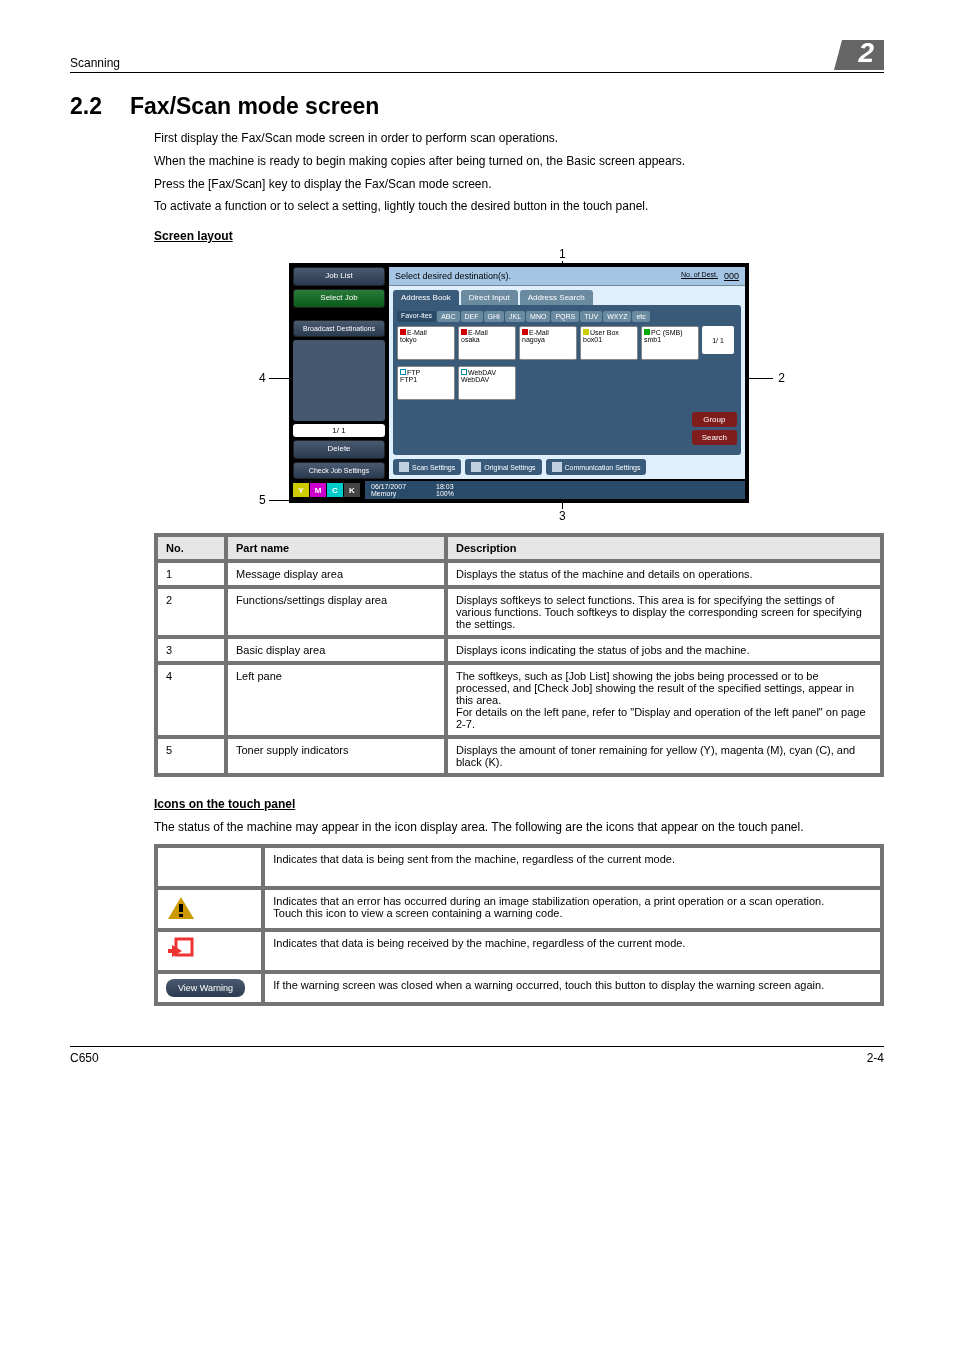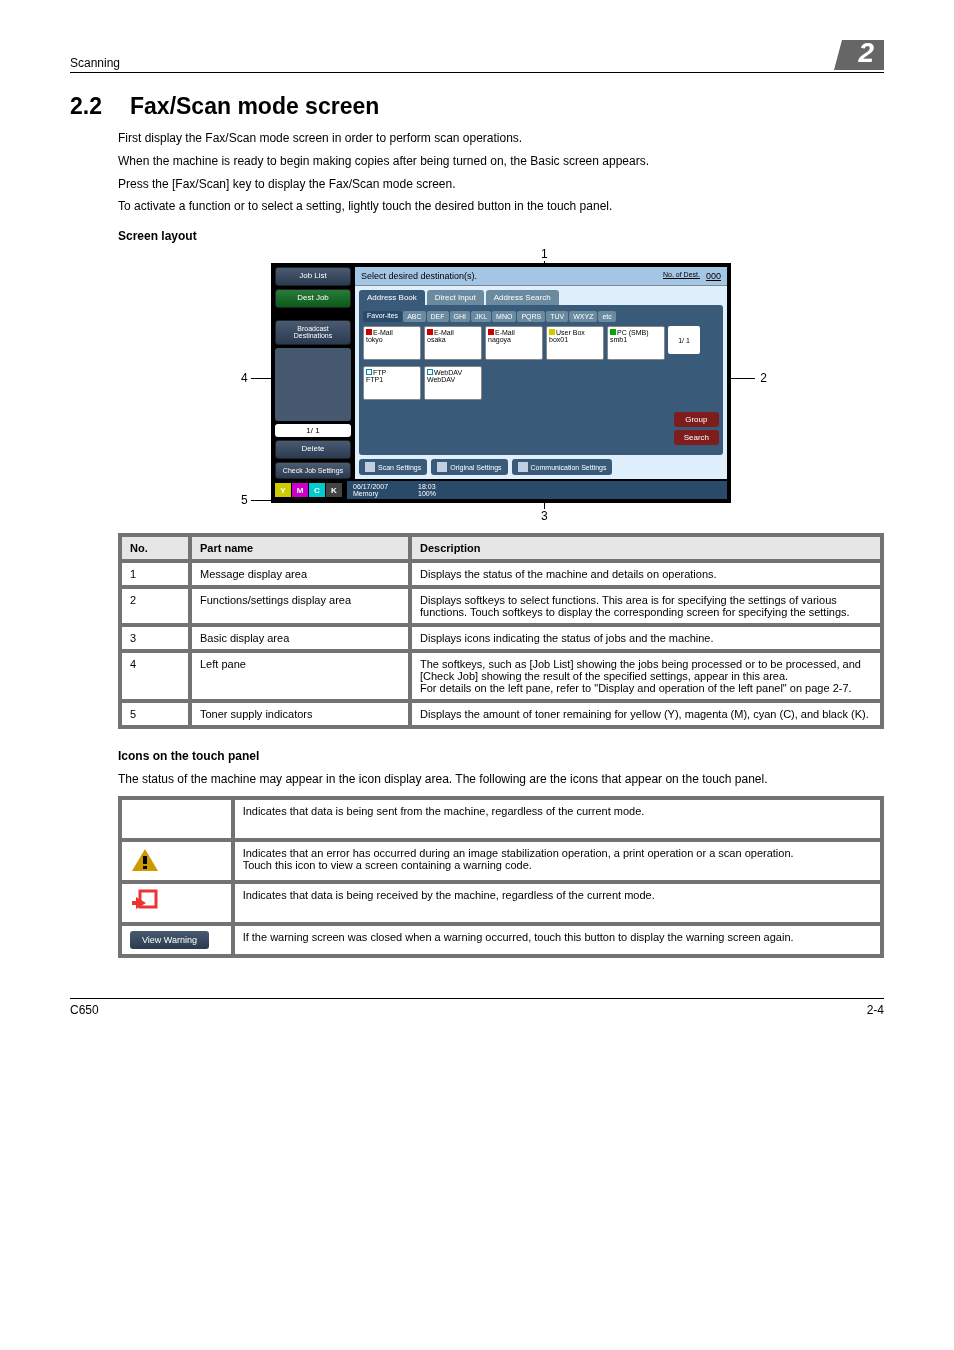--- a/index.html
+++ b/index.html
@@ -38,44 +38,44 @@
     top: 0;
     border-right: 8px solid #666;
     border-top: 30px solid transparent;
   }
   h2.section-title {
     font-size: 23px;
     font-weight: bold;
     margin: 0 0 10px 0;
   }
   h2.section-title .secnum { display: inline-block; width: 60px; }
-  .indent { margin-left: 48px; }
+  .indent { margin-left: 84px; }
   p { margin: 6px 0; line-height: 1.4; }
-  .sub-heading { font-weight: bold; margin-top: 14px; margin-bottom: 8px; }
+  .sub-heading { font-weight: bold; margin-top: 14px; margin-bottom: 8px; text-decoration: underline; }
 
   
   .screenshot-wrap {
     position: relative;
     width: 520px;
     margin: 20px auto 30px auto;
     font-size: 9px;
   }
   .callout-label { position: absolute; font-size: 12px; }
   .callout-line { position: absolute; background: #000; }
 
   .dev-screen {
     width: 460px;
     background: #000;
     padding: 4px;
     margin-left: 30px;
     box-sizing: border-box;
     position: relative;
   }
   .dev-top-row { display: flex; gap: 4px; }
-  .left-col { width: 76px; display: flex; flex-direction: column; gap: 3px; }
+  .left-col { width: 92px; display: flex; flex-direction: column; gap: 3px; }
   .right-col { flex: 1; background: #dfeffb; position: relative; }
   .ls-btn {
     background: linear-gradient(#4a5a70, #2a3a50);
     color: #fff;
     border: 1px solid #222;
     border-radius: 3px;
     text-align: center;
     padding: 4px 2px;
     font-size: 8px;
     line-height: 1.1;
@@ -196,21 +196,21 @@
   }
   table.info tr.head td { background: #e6e6e6; font-weight: bold; }
 
   .icon-cell { text-align: center; padding: 10px 0; }
   .view-warning-btn {
     display: inline-block;
     background: linear-gradient(#4a5a70, #2a3a50);
     color: #fff;
     font-size: 9px;
     padding: 4px 12px;
-    border-radius: 3px;
+    border-radius: 8px;
   }
 
   .page-footer {
     display: flex; justify-content: space-between;
     border-top: 1px solid #000;
     padding-top: 4px;
     font-size: 12px;
     margin-top: 40px;
   }
 </style>
@@ -248,21 +248,21 @@
     <div class="callout-label" style="left:0px; top:108px;">4</div>
     <div class="callout-line" style="left:10px; top:115px; width:20px; height:1px;"></div>
 
     <div class="callout-label" style="left:0px; top:230px;">5</div>
     <div class="callout-line" style="left:10px; top:237px; width:20px; height:1px;"></div>
 
     <div class="dev-screen">
       <div class="dev-top-row">
         <div class="left-col">
           <div class="ls-btn">Job List</div>
-          <div class="ls-btn green">Dest Job</div>
+          <div class="ls-btn green">Select Job</div>
           <div style="height:6px;"></div>
           <div class="ls-btn" style="font-size:7px;">Broadcast Destinations</div>
           <div class="ls-spacer"></div>
           <div class="ls-page">1/  1</div>
           <div class="ls-btn">Delete</div>
           <div class="ls-btn" style="font-size:7px;">Check Job Settings</div>
         </div>
         <div class="right-col">
           <div class="msg-bar">
             <span>Select desired destination(s).</span>

